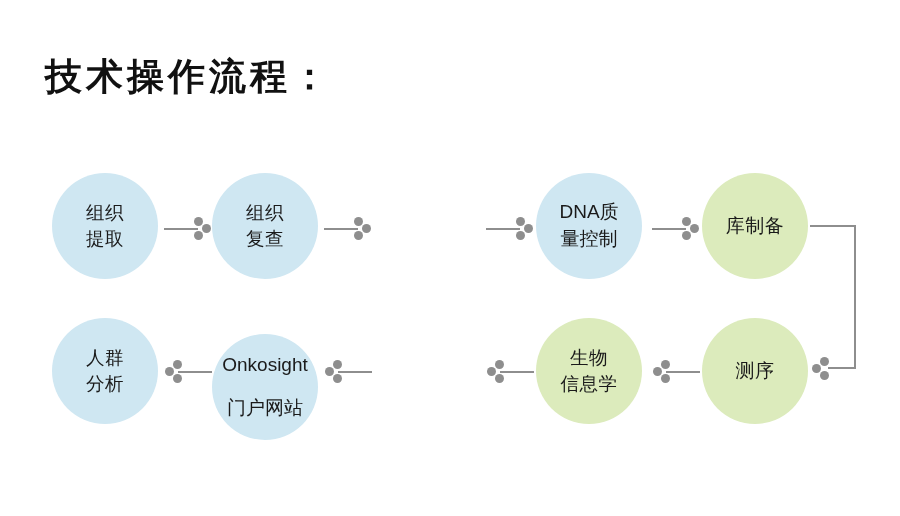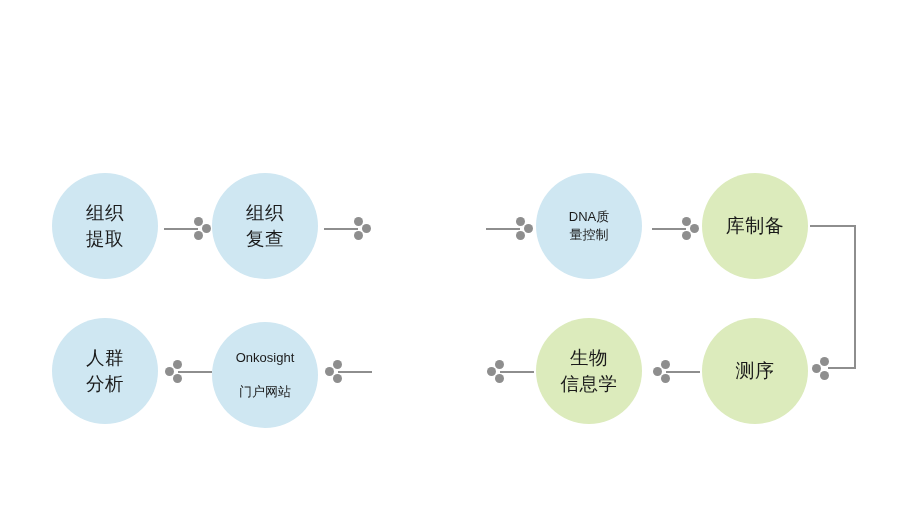--- a/index.html
+++ b/index.html
@@ -43,21 +43,21 @@
     text-align: center;
     color: #1a1a1a;
     font-size: 18.5px;
     line-height: 1.42;
     letter-spacing: 0.5px;
     box-sizing: border-box;
   }
   .node.blue  { background: #cfe7f2; }
   .node.green { background: #dcebbc; }
   .node .line1, .node .line2 { display: block; white-space: nowrap; }
-  .node.small { font-size: 13px; letter-spacing: 0; }
+  .node.small { font-size: 19px; letter-spacing: 0; }
   .node.one-line { font-size: 19px; }
   
   .conn {
     position: absolute;
   }
   .conn .bar {
     position: absolute;
     background: #8e8e8e;
   }
   .conn .bar.h { height: 2px; }
@@ -69,20 +69,21 @@
     border-radius: 50%;
     background: #8e8e8e;
   }
   .elbow .bar { background: #8e8e8e; }
 </style>
 </head>
 <body>
 
 <div id="slide">
 
+  <div id="page-title">技术操作流程：</div>
 
   <div class="node blue" style="left:52px;  top:173px;">
     <span class="line1">组织</span>
     <span class="line2">提取</span>
   </div>
 
   <div class="node blue" style="left:212px; top:173px;">
     <span class="line1">组织</span>
     <span class="line2">复查</span>
   </div>
@@ -132,21 +133,21 @@
     <div class="dot" style="left:10px; top:132px;"></div>
     <div class="dot" style="left:2px;  top:139px;"></div>
     <div class="dot" style="left:10px; top:146px;"></div>
   </div>
 
   <div class="node blue" style="left:52px;  top:318px;text-align:center;">
     <span class="line1">人群</span>
     <span class="line2">分析</span>
   </div>
 
-  <div class="node blue small" style="left:212px; top:322px;gap:16px;">
+  <div class="node blue small" style="left:212px; top:334px;gap:16px;">
     <span class="line1">Onkosight</span>
     <span class="line2">门户网站</span>
   </div>
 
 
   <div class="node green" style="left:536px; top:318px;">
     <span class="line1">生物</span>
     <span class="line2">信息学</span>
   </div>
 

